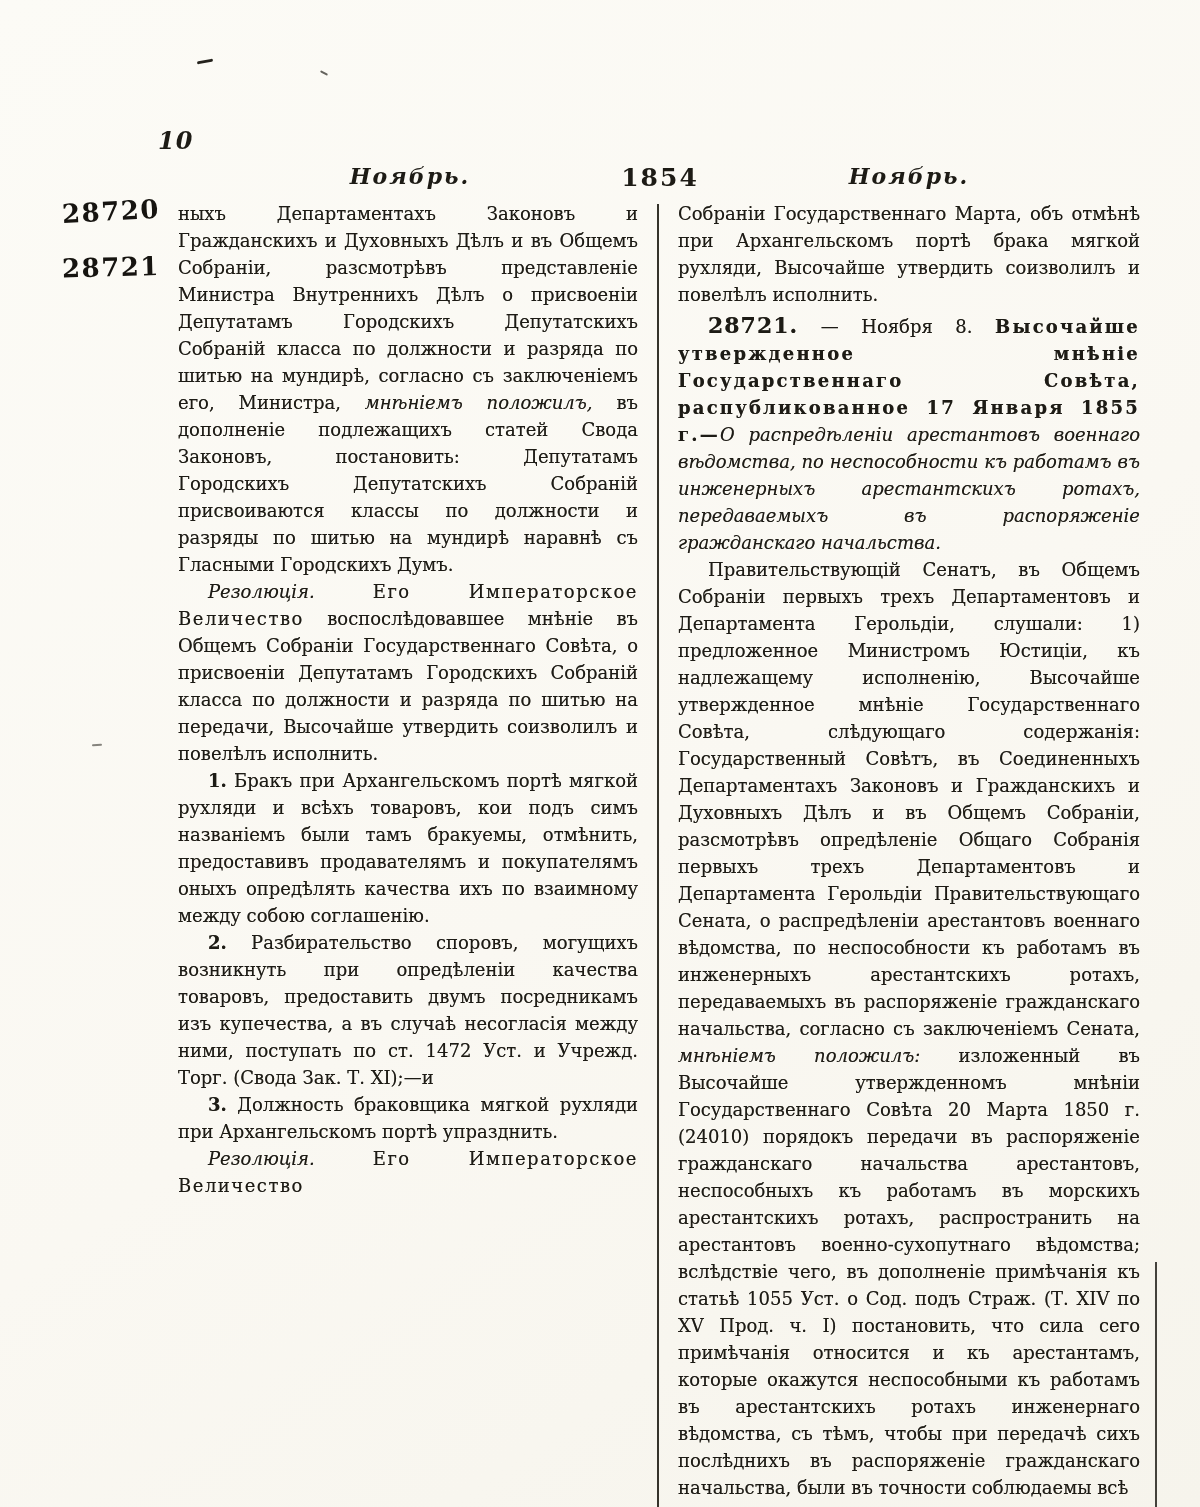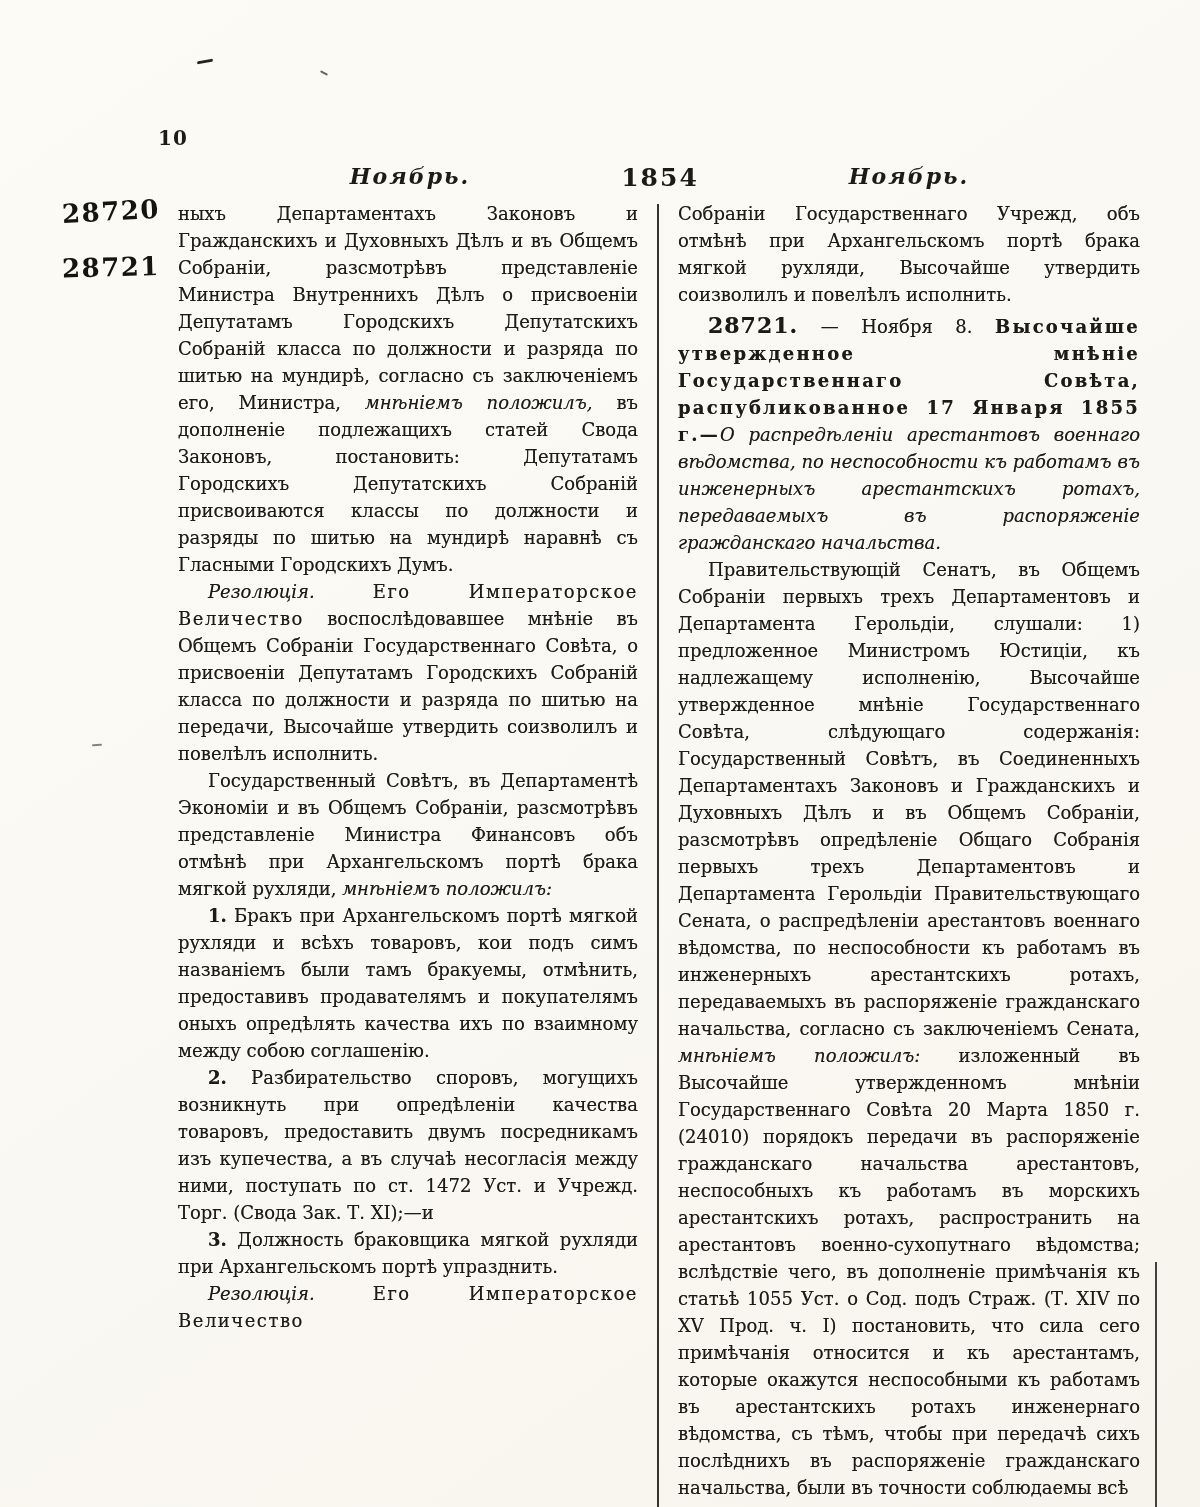--- a/index.html
+++ b/index.html
@@ -9,21 +9,21 @@
     width:1200px; height:1507px;
     margin:0 auto;
     background:linear-gradient(145deg,#fcfbf6 0%, #faf8f2 55%, #f6f4ec 100%);
     color:#1d1b15;
     font-family:"DejaVu Serif","Liberation Serif",serif;
     overflow:hidden;
   }
   
   .pageno {
     position:absolute; left:158px; top:126px;
-    font-size:20px; font-weight:bold; letter-spacing:1px;
+    font-size:24px; font-weight:bold; letter-spacing:1px;font-style:italic;
   }
   .running-title {
     position:absolute; left:180px; top:122px; width:960px;
     text-align:center;
     font-size:23px; font-weight:bold;
     letter-spacing:9px; word-spacing:20px;
   }
   .subheader { position:absolute; top:163px; left:0; width:100%; height:32px; }
   .month {
     position:absolute; font-size:22px; font-weight:bold; font-style:italic;
@@ -95,29 +95,28 @@
   </div>
 
   <div class="marginno m1">28720</div>
   <div class="marginno m2">28721</div>
 
   <div class="columns">
 
     <div class="col left">
       <p class="para noindent"><span class="sg-normal">ныхъ Департаментахъ Законовъ и Гражданскихъ и Духовныхъ Дѣлъ и въ Общемъ Собраніи, разсмотрѣвъ представленіе Министра Внутреннихъ Дѣлъ о присвоеніи Депутатамъ Городскихъ Депутатскихъ Собраній класса по должности и разряда по шитью на мундирѣ, согласно съ заключеніемъ его, Министра, </span><span class="sg-italic">мнѣніемъ положилъ,</span><span class="sg-normal"> въ дополненіе подлежащихъ статей Свода Законовъ, постановить: Депутатамъ Городскихъ Депутатскихъ Собраній присвоиваются классы по должности и разряды по шитью на мундирѣ наравнѣ съ Гласными Городскихъ Думъ.</span></p>
       <p class="para"><span class="sg-italic">Резолюція.</span><span class="sg-smallcaps"> Его Императорское Величество</span><span class="sg-normal"> воспослѣдовавшее мнѣніе въ Общемъ Собраніи Государственнаго Совѣта, о присвоеніи Депутатамъ Городскихъ Собраній класса по должности и разряда по шитью на передачи, Высочайше утвердить соизволилъ и повелѣлъ исполнить.</span></p>
-      <p class="para"><span class="sg-normal">Государственный Совѣтъ, въ Департаментѣ Экономіи и въ Общемъ Собраніи, разсмотрѣвъ представленіе Министра Финансовъ объ отмѣнѣ при Архангельскомъ портѣ брака мягкой рухляди, </span><span class="sg-italic">мнѣніемъ положилъ:</span></p>
       <p class="para"><span class="sg-bold">1.</span><span class="sg-normal"> Бракъ при Архангельскомъ портѣ мягкой рухляди и всѣхъ товаровъ, кои подъ симъ названіемъ были тамъ бракуемы, отмѣнить, предоставивъ продавателямъ и покупателямъ оныхъ опредѣлять качества ихъ по взаимному между собою соглашенію.</span></p>
       <p class="para"><span class="sg-bold">2.</span><span class="sg-normal"> Разбирательство споровъ, могущихъ возникнуть при опредѣленіи качества товаровъ, предоставить двумъ посредникамъ изъ купечества, а въ случаѣ несогласія между ними, поступать по ст. 1472 Уст. и Учрежд. Торг. (Свода Зак. Т. XI);—и</span></p>
       <p class="para"><span class="sg-bold">3.</span><span class="sg-normal"> Должность браковщика мягкой рухляди при Архангельскомъ портѣ упразднить.</span></p>
       <p class="para"><span class="sg-italic">Резолюція.</span><span class="sg-smallcaps"> Его Императорское Величество</span></p>
     </div>
 
     <div class="divider"></div>
 
     <div class="col right">
-      <p class="para noindent"><span class="sg-normal">Собраніи Государственнаго Учрежд, объ отмѣнѣ при Архангельскомъ портѣ брака мягкой рухляди, Высочайше утвердить соизволилъ и повелѣлъ исполнить.</span></p>
+      <p class="para noindent"><span class="sg-normal">Собраніи Государственнаго Марта, объ отмѣнѣ при Архангельскомъ портѣ брака мягкой рухляди, Высочайше утвердить соизволилъ и повелѣлъ исполнить.</span></p>
       <p class="para heading"><span class="sg-boldnum">28721.</span><span class="sg-normal"> — Ноября 8. </span><span class="sg-spaced">Высочайше утвержденное мнѣніе Государственнаго Совѣта, распубликованное 17 Января 1855 г.—</span><span class="sg-italic">О распредѣленіи арестантовъ военнаго вѣдомства, по неспособности къ работамъ въ инженерныхъ арестантскихъ ротахъ, передаваемыхъ въ распоряженіе гражданскаго начальства.</span></p>
       <p class="para"><span class="sg-normal">Правительствующій Сенатъ, въ Общемъ Собраніи первыхъ трехъ Департаментовъ и Департамента Герольдіи, слушали: 1) предложенное Министромъ Юстиціи, къ надлежащему исполненію, Высочайше утвержденное мнѣніе Государственнаго Совѣта, слѣдующаго содержанія: Государственный Совѣтъ, въ Соединенныхъ Департаментахъ Законовъ и Гражданскихъ и Духовныхъ Дѣлъ и въ Общемъ Собраніи, разсмотрѣвъ опредѣленіе Общаго Собранія первыхъ трехъ Департаментовъ и Департамента Герольдіи Правительствующаго Сената, о распредѣленіи арестантовъ военнаго вѣдомства, по неспособности къ работамъ въ инженерныхъ арестантскихъ ротахъ, передаваемыхъ въ распоряженіе гражданскаго начальства, согласно съ заключеніемъ Сената, </span><span class="sg-italic">мнѣніемъ положилъ:</span><span class="sg-normal"> изложенный въ Высочайше утвержденномъ мнѣніи Государственнаго Совѣта 20 Марта 1850 г. (24010) порядокъ передачи въ распоряженіе гражданскаго начальства арестантовъ, неспособныхъ къ работамъ въ морскихъ арестантскихъ ротахъ, распространить на арестантовъ военно-сухопутнаго вѣдомства; вслѣдствіе чего, въ дополненіе примѣчанія къ статьѣ 1055 Уст. о Сод. подъ Страж. (Т. XIV по XV Прод. ч. I) постановить, что сила сего примѣчанія относится и къ арестантамъ, которые окажутся неспособными къ работамъ въ арестантскихъ ротахъ инженернаго вѣдомства, съ тѣмъ, чтобы при передачѣ сихъ послѣднихъ въ распоряженіе гражданскаго начальства, были въ точности соблюдаемы всѣ</span></p>
     </div>
 
   </div>
 </div>
 
 </body></html>

